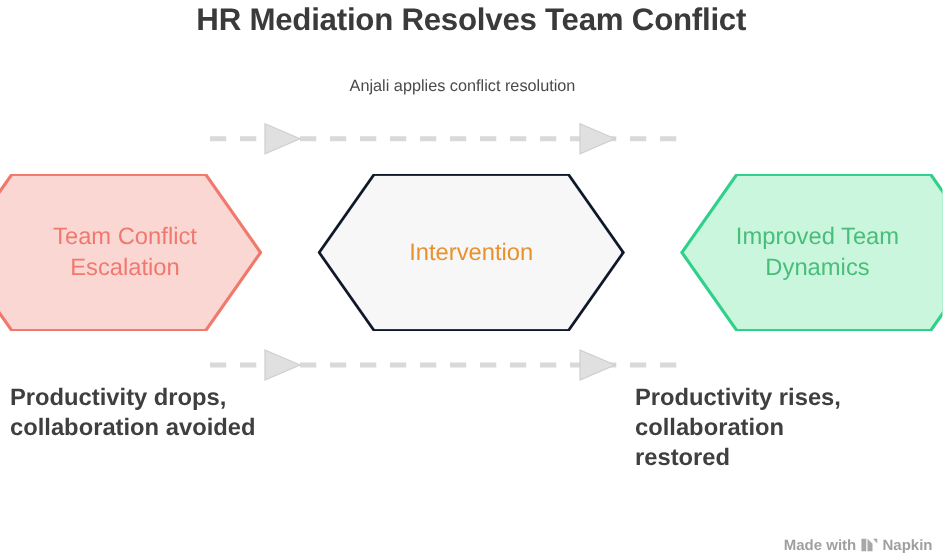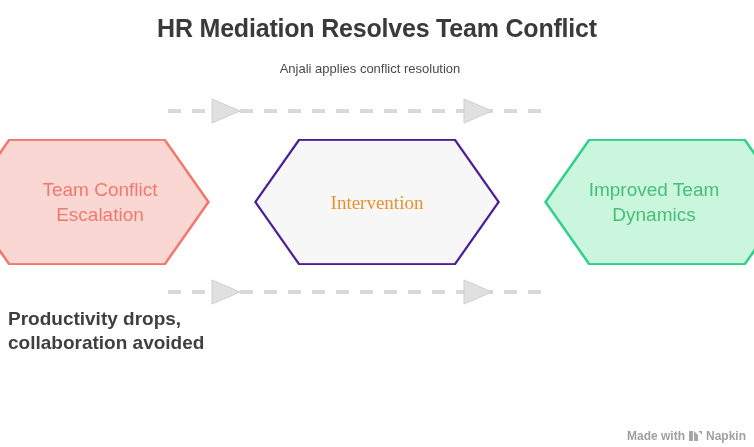--- a/index.html
+++ b/index.html
@@ -28,21 +28,20 @@
     position: absolute;
     top: 2px;
     left: 0;
     width: 754px;
     text-align: center;
     font-size: 25px;
     font-weight: bold;
     color: #3a3a3a;
     letter-spacing: -0.2px;
     white-space: nowrap;
-    margin-top: 12px;
   }
 
   
   .hex {
     position: absolute;
     box-sizing: border-box;
     display: flex;
     align-items: center;
     justify-content: center;
     text-align: center;
@@ -70,22 +69,21 @@
     background: #f0796e;
   }
   #hex-left .hex-inner { background: #fbd7d4; transform: scale(0.975); }
   #hex-left .hex-label { color: #f0796e; padding-left: 40px; }
 
   #hex-mid {
     left: 254px;
     top: 139px;
     width: 246px;
     height: 126px;
-    background: #4c1d95;
-    font-family: Liberation Serif, serif;
+    background: #0f172a;
   }
   #hex-mid .hex-inner { background: #f7f7f7; transform: scale(0.978); }
   #hex-mid .hex-label { color: #e8912e; }
 
   #hex-right {
     left: 544px;
     top: 139px;
     width: 246px;
     height: 126px;
     background: #2fd18a;
@@ -166,20 +164,21 @@
     <div class="hex-inner"></div>
     <div class="hex-label">Intervention</div>
   </div>
 
   <div class="hex" id="hex-right">
     <div class="hex-inner"></div>
     <div class="hex-label">Improved Team Dynamics</div>
   </div>
 
   <div class="caption" id="caption-left">Productivity drops, collaboration avoided</div>
+  <div class="caption" id="caption-right">Productivity rises, collaboration restored</div>
 
   <div class="watermark">
     <span>Made with</span>
     <span class="napkin-mark">
       <svg width="13" height="12" viewBox="0 0 13 12" aria-hidden="true">
         <rect x="0" y="1" width="4" height="10" fill="#8a8a8a"></rect>
         <polygon points="5,11 5,1 9,5 9,11" fill="#8a8a8a"></polygon>
         <polygon points="9.5,1 13,1 13,5" fill="#8a8a8a"></polygon>
       </svg>
     </span>

